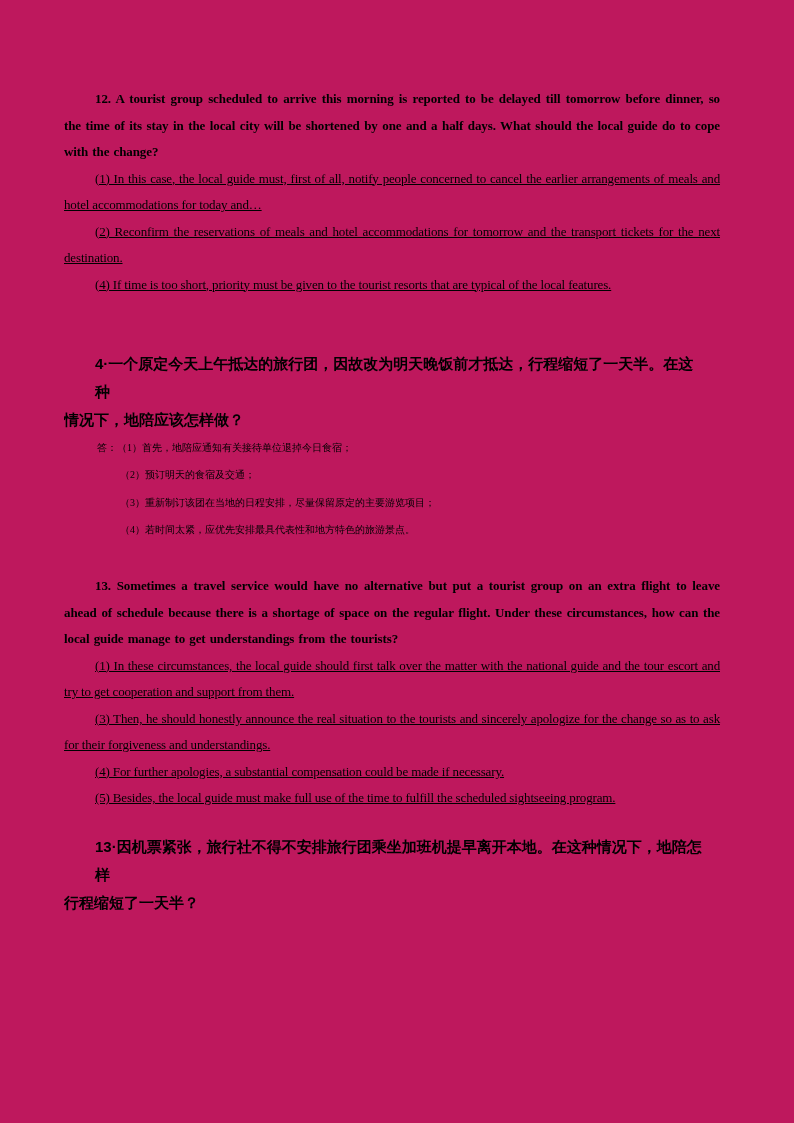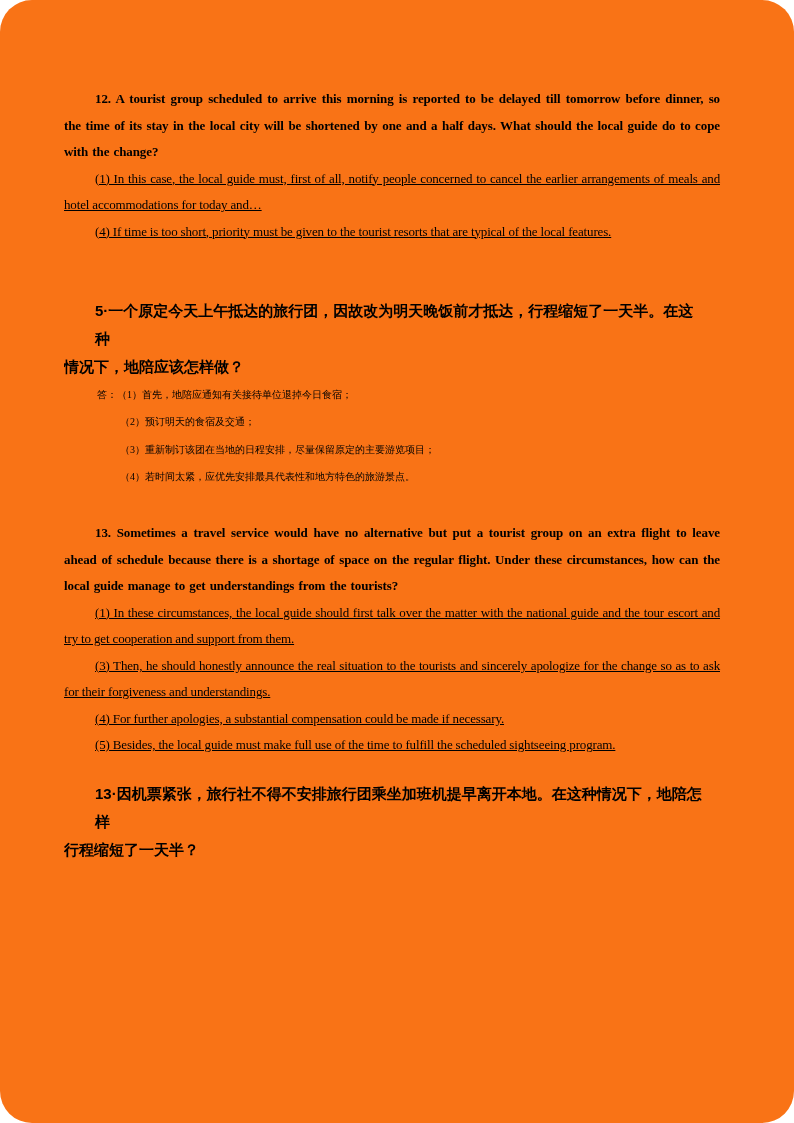--- a/index.html
+++ b/index.html
@@ -5,23 +5,22 @@
   * { margin: 0; padding: 0; box-sizing: border-box; }
   html, body { background: #ffffff; }
   body {
     width: 794px; height: 1123px;
     overflow: hidden;
     font-family: "Liberation Serif", "DejaVu Serif", serif;
     color: #000000;
   }
   .page {
     width: 794px; height: 1123px;
-    background: #f97316;
+    background: #be185d;
     padding: 86px 74px 0 64px;
-    border-radius: 32px;
   }
   
   .en-q {
     font-weight: bold;
     font-size: 13px;
     line-height: 26.5px;
     text-align: justify;
     text-indent: 31px;
     letter-spacing: -0.1px;
     word-spacing: 1px;
@@ -60,25 +59,26 @@
   .sec-q13-zh { margin-top: 21px; }
 </style>
 </head>
 <body>
 
 <div class="page">
 
   <section class="sec-q12-en">
     <p class="en-q">12. A tourist group scheduled to arrive this morning is reported to be delayed till tomorrow before dinner, so the time of its stay in the local city will be shortened by one and a half days. What should the local guide do to cope with the change?</p>
     <p class="en-a">(1) In this case, the local guide must, first of all, notify people concerned to cancel the earlier arrangements of meals and hotel accommodations for today and…</p>
+    <p class="en-a">(2) Reconfirm the reservations of meals and hotel accommodations for tomorrow and the transport tickets for the next destination.</p>
     <p class="en-a">(4) If time is too short, priority must be given to the tourist resorts that are typical of the local features.</p>
   </section>
 
   <section class="sec-q12-zh">
-    <div class="zh-q-line indent">5·一个原定今天上午抵达的旅行团，因故改为明天晚饭前才抵达，行程缩短了一天半。在这</div>
+    <div class="zh-q-line indent">4·一个原定今天上午抵达的旅行团，因故改为明天晚饭前才抵达，行程缩短了一天半。在这</div>
     <div class="zh-q-line indent">种</div>
     <div class="zh-q-line">情况下，地陪应该怎样做？</div>
     <div class="zh-a-line first">答：（1）首先，地陪应通知有关接待单位退掉今日食宿；</div>
     <div class="zh-a-line rest">（2）预订明天的食宿及交通；</div>
     <div class="zh-a-line rest">（3）重新制订该团在当地的日程安排，尽量保留原定的主要游览项目；</div>
     <div class="zh-a-line rest">（4）若时间太紧，应优先安排最具代表性和地方特色的旅游景点。</div>
   </section>
 
   <section class="sec-q13-en">
     <p class="en-q">13. Sometimes a travel service would have no alternative but put a tourist group on an extra flight to leave ahead of schedule because there is a shortage of space on the regular flight. Under these circumstances, how can the local guide manage to get understandings from the tourists?</p>

